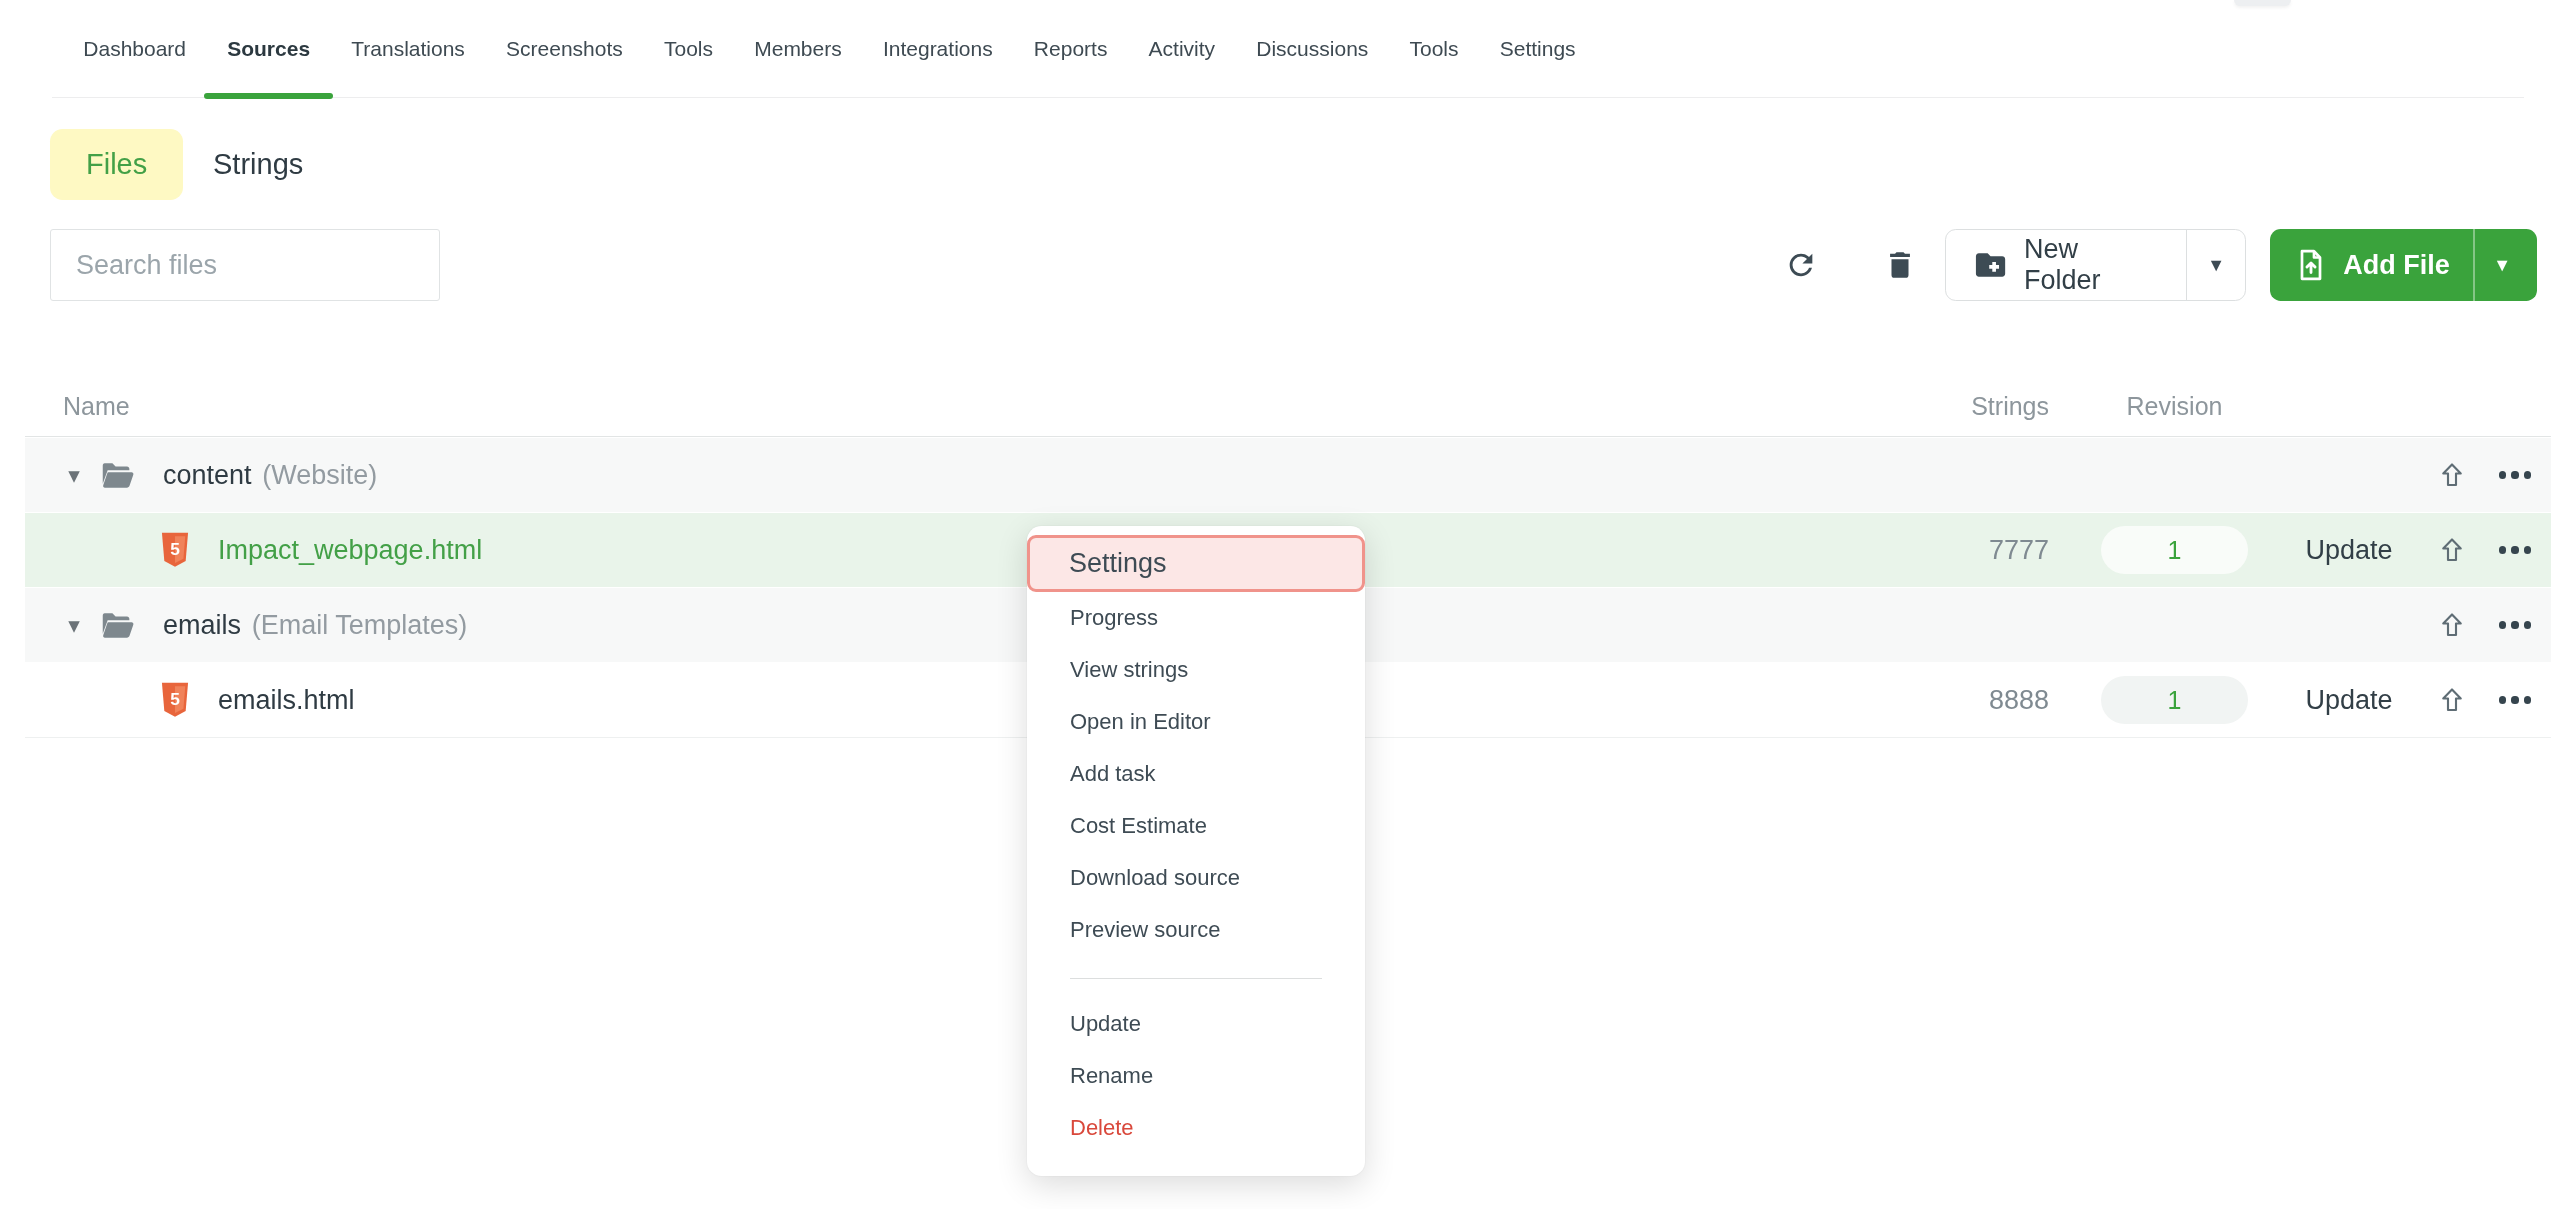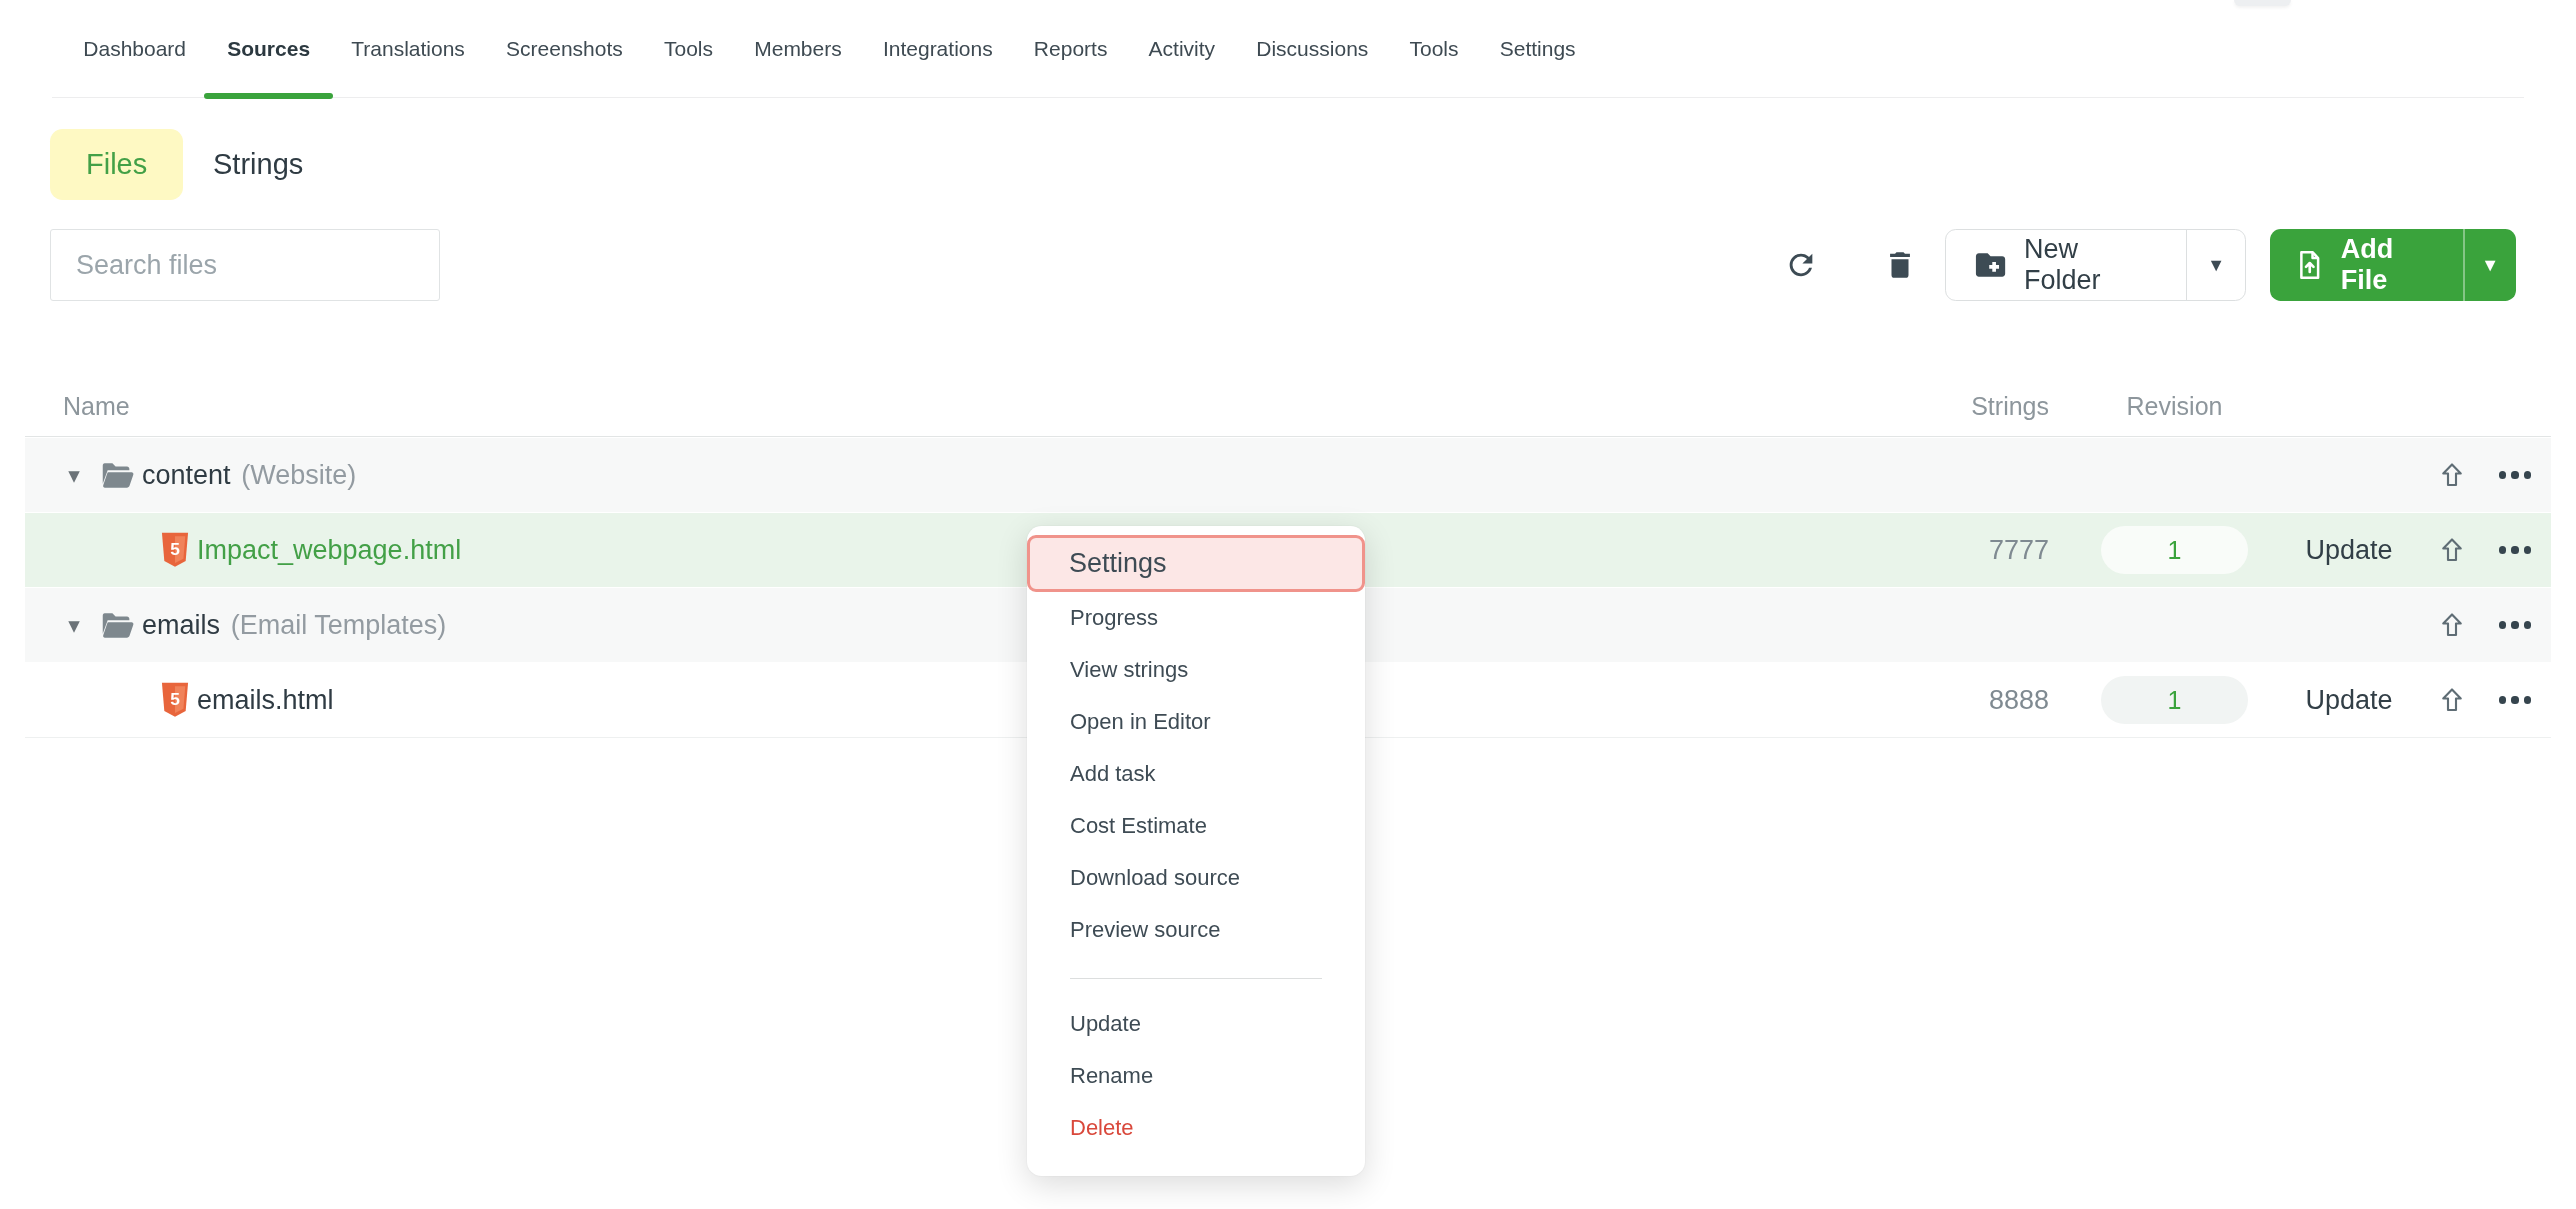--- a/index.html
+++ b/index.html
@@ -38,21 +38,21 @@
   .iconbtn.trash   { left:1875px; }
 
   .splitbtn { position:absolute; top:229px; height:72px; border-radius:10.7px;
     display:flex; align-items:stretch; overflow:hidden; cursor:pointer; }
   .newfolder { left:1945px; width:301px; background:#fff; border:1.8px solid #dcdfe0; }
   .newfolder .main { display:flex; align-items:center; gap:16px; padding:0 27px;
     font-size:27px; color:#323f47; }
   .newfolder .sep { width:1.8px; background:#dcdfe0; }
   .newfolder .caretpart { width:59px; display:flex; align-items:center; justify-content:center;
     color:#3d4b54; font-size:18px; }
-  .addfile { left:2270px; width:246px; background:#3aa33c; color:#fff; }
+  .addfile { left:2270px; width:267px; background:#3aa33c; color:#fff; }
   .addfile .main { display:flex; align-items:center; gap:14.3px; padding:0 23px;
     font-size:27px; font-weight:bold; }
   .addfile .sep { width:1.8px; background:rgba(255,255,255,.38); }
   .addfile .caretpart { width:55px; display:flex; align-items:center; justify-content:center;
     color:#fff; font-size:18px; }
 
   
   .tablehead { position:absolute; left:25px; right:25px; top:376px; height:61px;
     display:flex; align-items:center; font-size:25px; color:#8d969c; }
   .tbl-border { position:absolute; left:25px; right:25px; top:436px; height:0;
@@ -70,21 +70,21 @@
   .row.gray  { background:#f7f8f8; }
   .row.green { background:#e9f4ea; }
   .row.white { background:#ffffff; border-bottom:1.8px solid #eef0f0; }
 
   .tw { font-size:27px; }
   .name-dark { color:#2f3b43; }
   .name-green { color:#43a047; cursor:pointer; }
   .note { color:#939ba1; margin-left:10.7px; }
   .caret-exp { width:30px; margin-left:34px; color:#6b7378; font-size:23px; text-align:center; cursor:pointer; }
   .foldicon { margin-left:9px; display:flex; cursor:pointer; }
-  .row .label { margin-left:6px; }
+  .row .label { margin-left:27px; }
   .fileicon { margin-left:134px; display:flex; }
   .pill { min-width:147px; height:48px; border-radius:25px; background:#f1f4f3;
     display:flex; align-items:center; justify-content:center; font-size:25px; color:#3aa33c; }
   .row.green .pill { background:#f9fcf9; }
   .update { font-size:27px; color:#323f47; cursor:pointer; }
   .dot { width:7.2px; height:7.2px; border-radius:50%; background:#36454e; }
 
   
   .menu { position:absolute; left:1027px; top:526px; width:338px; background:#fff;
     border-radius:14.3px; box-shadow:0 9px 32px rgba(0,0,0,.14), 0 0 1.8px rgba(0,0,0,.08);

